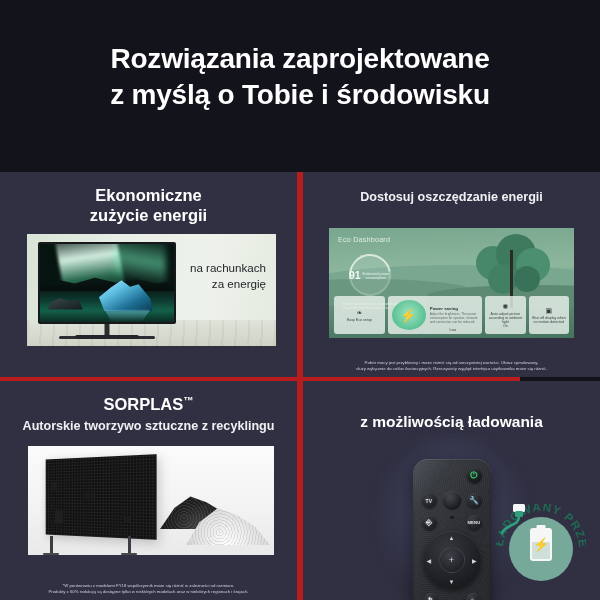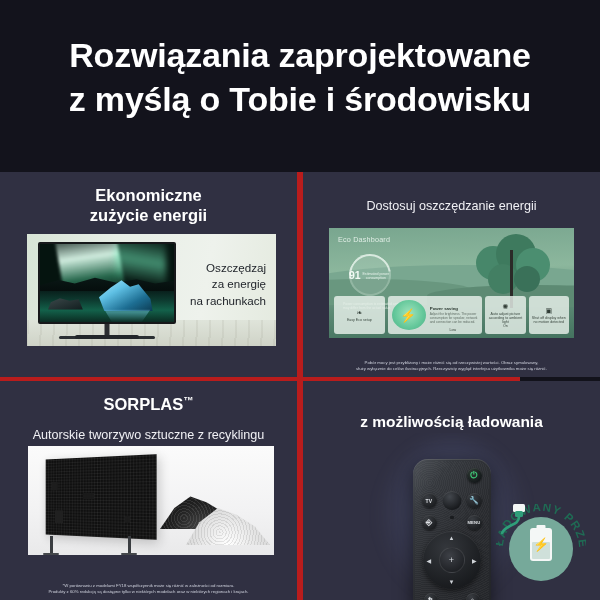--- a/index.html
+++ b/index.html
@@ -13,21 +13,21 @@
 
   
   .hero{
     width:600px; height:172px;
     background:#13131c;
     display:flex; flex-direction:column;
     align-items:center; justify-content:center;
     padding-bottom:18px;
   }
   .hero-title{
-    font-size:34px; font-weight:700; line-height:1.3;
+    font-size:28px; font-weight:700; line-height:1.3;
     text-align:center; letter-spacing:-0.2px; color:#fff;
   }
   .hero-title span{ display:block; }
 
   
   .grid{
     width:520px; height:428px;
     display:grid;
     grid-template-columns:297px 297px;
     grid-template-rows:205px 219px;
@@ -44,22 +44,22 @@
   .p-tr{ padding-top:13px; }
   .p-bl{ padding-top:13px; }
   .p-br{ padding-top:13px; }
 
   .ptitle{
     font-size:16.5px; font-weight:700; line-height:1.22;
     text-align:center; color:#fff;
   }
   .ptitle.small{ font-size:15.5px; }
   .psub{
-    font-size:12.6px; font-weight:400; line-height:1.25;
-    text-align:center; color:#f0f0f4; margin-top:14px;
+    font-size:12.6px; font-weight:700; line-height:1.25;
+    text-align:center; color:#f0f0f4; margin-top:5px;
   }
 
   
   .tv-card{
     position:absolute; left:27px; top:62px;
     width:249px; height:112px;
     background:linear-gradient(100deg,#d8e4d6 0%,#e7eee6 35%,#eef2ec 70%,#e4eadf 100%);
     overflow:hidden;
   }
   .tv-card .floor{
@@ -408,23 +408,22 @@
           <div class="water"></div>
           <div class="rock"></div>
           <div class="iceberg"></div>
           <div class="icerefl"></div>
         </div>
         <div class="tvneck"></div>
         <div class="tvfoot2"></div>
         <div class="tvfoot"></div>
       </div>
       <div class="tv-text">
-        <div>Oszczędzaj</div>
+        <div>na rachunkach</div>
         <div>za energię</div>
-        <div>na rachunkach</div>
       </div>
     </div>
   </div>
 
   <div class="panel p-tr">
     <div class="psub">Dostosuj oszczędzanie energii</div>
 
     <div class="eco-card">
       <div class="eco-sky"></div>
       <div class="hill h1"></div>

